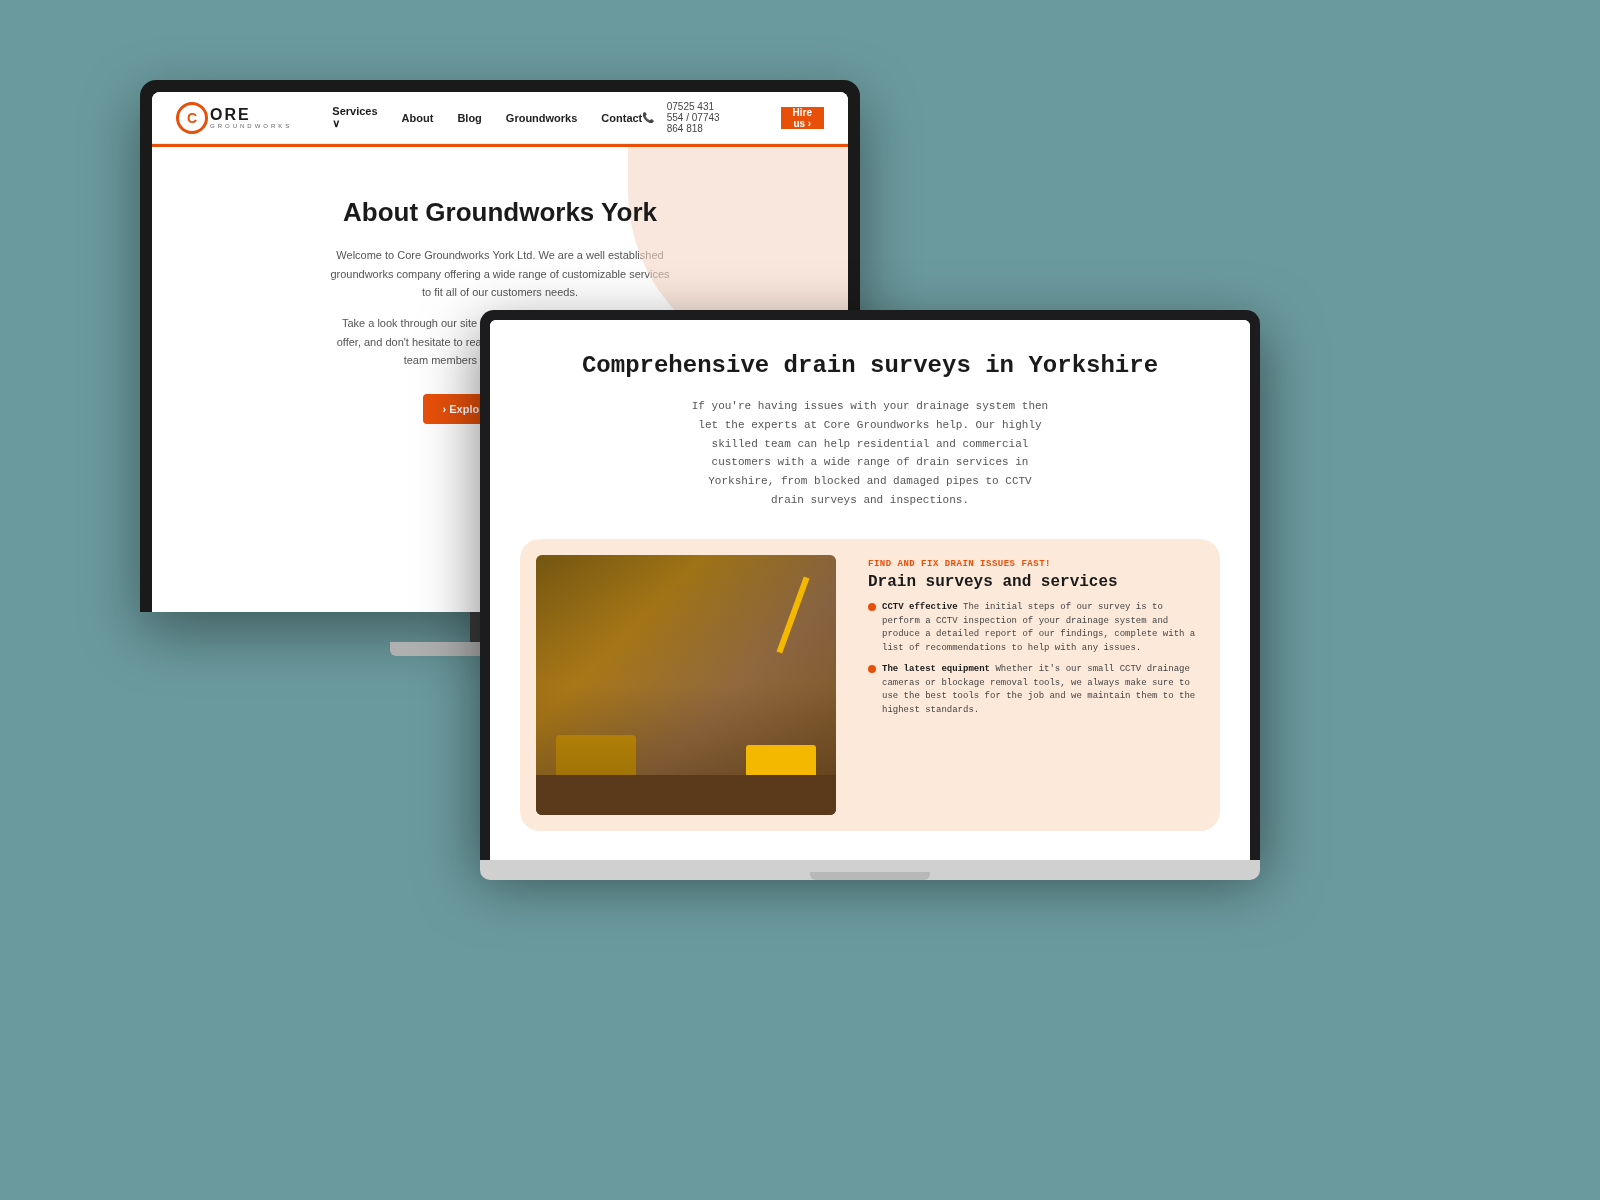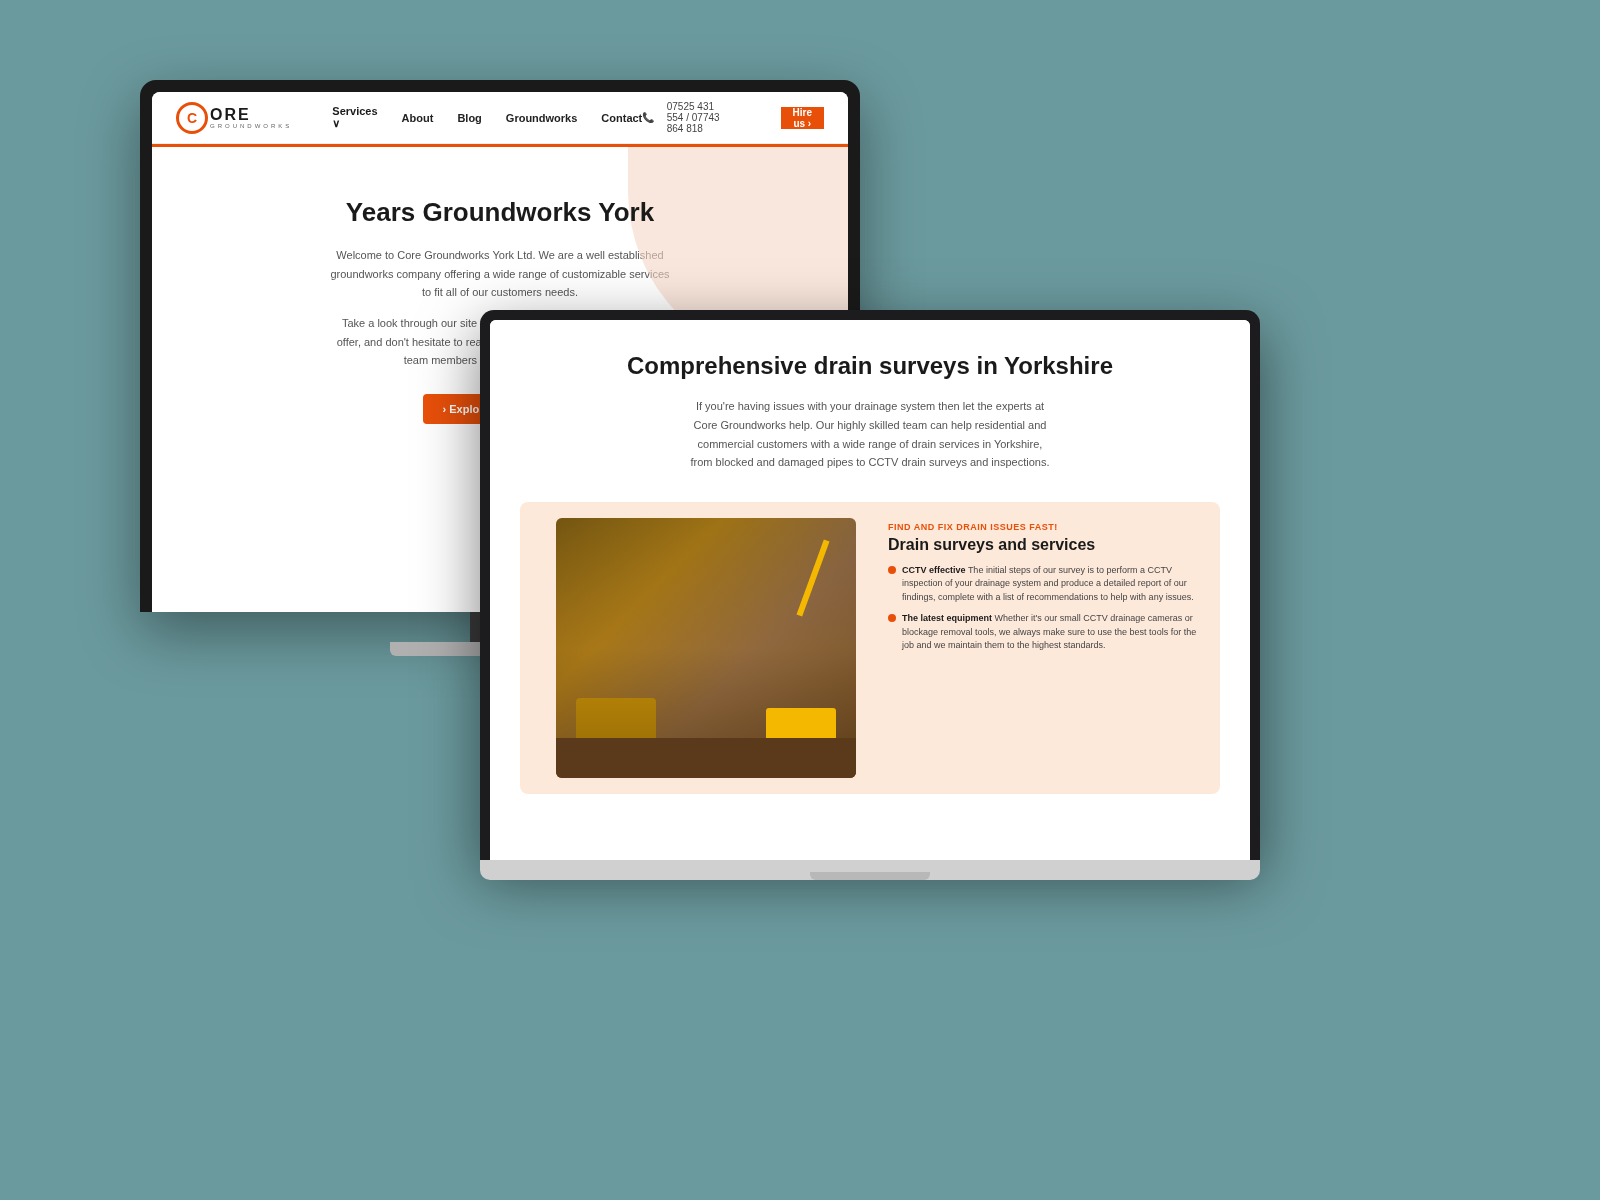--- a/index.html
+++ b/index.html
@@ -65,20 +65,21 @@
       background: #1c1c1e;
       border-radius: 14px 14px 0 0;
       padding: 10px 10px 0 10px;
       box-shadow: 0 20px 60px rgba(0,0,0,0.5);
     }
     .laptop-screen {
       background: #fff;
       border-radius: 6px 6px 0 0;
       overflow: hidden;
       height: 540px;
+      font-family: Liberation Mono, monospace;
     }
     .laptop-base {
       background: #d0d0d0;
       height: 20px;
       border-radius: 0 0 10px 10px;
       position: relative;
     }
     .laptop-base::after {
       content: '';
       position: absolute;
@@ -243,24 +244,23 @@
       color: #555;
       line-height: 1.7;
       max-width: 360px;
       margin: 0 auto;
     }
 
     .site2-section {
       display: flex;
       background: #fde9da;
       margin: 10px 30px 0;
-      border-radius: 8px;
+      border-radius: 20px;
       overflow: hidden;
       min-height: 280px;
-      padding-left: 20px;
     }
     .site2-img {
       width: 300px;
       min-height: 260px;
       background: linear-gradient(135deg, #8B6914 0%, #c8921a 30%, #a0785a 60%, #6b4a2a 100%);
       position: relative;
       overflow: hidden;
       flex-shrink: 0;
       margin: 16px;
       border-radius: 6px;
@@ -396,21 +396,21 @@
             <span class="phone-icon-s">📞</span>
             <span class="phone-numbers">07525 431 554  /  07743 864 818</span>
             <button class="hire-btn">Hire us ›</button>
           </div>
         </nav>
 
         <div class="site1-orange-line"></div>
 
         <div class="site1-hero">
           <div class="site1-bg-shape"></div>
-          <h1>Years Groundworks York</h1>
+          <h1>About Groundworks York</h1>
           <p>Welcome to Core Groundworks York Ltd. We are a well established groundworks company offering a wide range of customizable services to fit all of our customers needs.</p>
           <p>Take a look through our site to learn more about what we have to offer, and don't hesitate to reach out with any questions. One of our team members would be happy to help.</p>
           <button class="explore-btn">› Explore our services</button>
         </div>
 
       </div>
     </div>
     <div class="monitor-neck"></div>
     <div class="monitor-foot"></div>
   </div>

